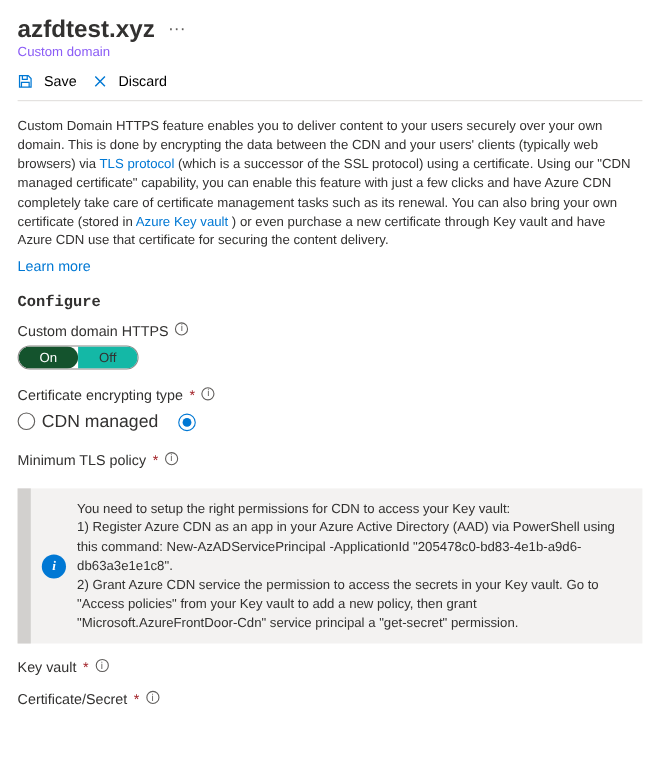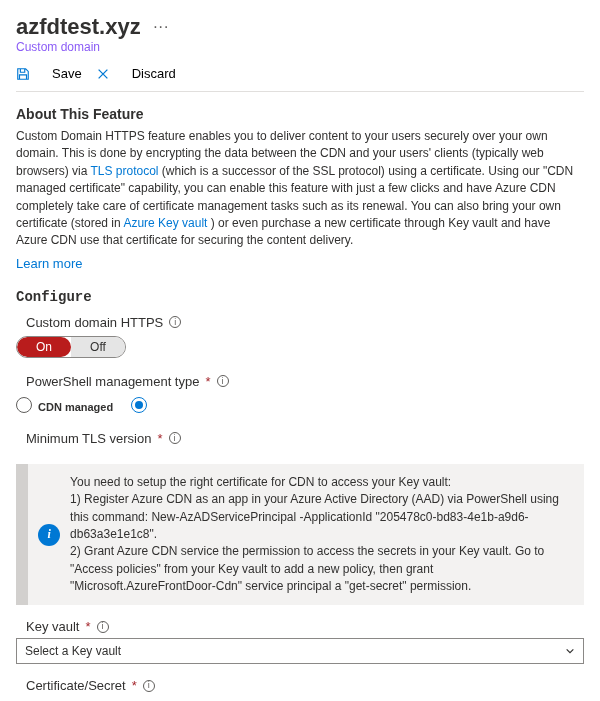--- a/index.html
+++ b/index.html
@@ -11,36 +11,36 @@
     color: #323130;
     background: #fff;
     width: 600px;
   }
   .page { padding: 14px 16px; }
   .header-row { display: flex; align-items: center; gap: 8px; }
   .title { font-size: 22px; font-weight: 600; margin: 0; }
   .dots { color: #605e5c; font-size: 16px; line-height: 1; padding: 0 4px;}
   .subtitle { color: #8b5cf6; font-size: 12px; margin-top: 0px; }
   .toolbar { display: flex; gap: 14px; margin: 12px 0 10px; align-items: center;}
-  .tb-btn { display: flex; align-items: center; gap: 22px; color: #000; font-size: 13px; cursor: pointer;}
+  .tb-btn { display: flex; align-items: center; gap: 10px; color: #000; font-size: 13px; cursor: pointer;}
   .tb-btn .ico { width: 14px; height: 14px; display:inline-flex; align-items:center; justify-content:center;}
   .tb-btn .ico svg { stroke: #0078d4; fill:none; }
   hr.sep { border: none; border-top: 1px solid #e1dfdd; margin: 0 0 14px; }
   h2.section { font-size: 14px; font-weight: 700; margin: 8px 0 6px; }
   .body-text { font-size: 12px; line-height: 1.45; color: #323130; }
   .body-text a, a.link { color: #0078d4; text-decoration: none; }
-  .label-row { display: flex; align-items: center; gap: 6px; margin-top: 10px; font-size: 13px; margin-left: 10px;}
+  .label-row { display: flex; gap: 6px; margin-top: 10px; font-size: 13px;}
   .req { color: #a4262c; }
   .info-icon { width:12px; height:12px; border:1px solid #605e5c; border-radius:50%; display:inline-flex; align-items:center; justify-content:center; font-size:9px; color:#605e5c; line-height:1;}
   .toggle { display:inline-flex; border:1px solid #8a8886; border-radius: 12px; overflow:hidden; margin-top:6px; height:22px;}
   .toggle span { display:inline-flex; align-items:center; justify-content:center; width:54px; font-size:12px; cursor:pointer;}
-  .toggle .on { background:#b91c1c; color:#fff; border-radius:11px;}
-  .toggle .off { background:#e5e5e5; color:#323130;}
+  .toggle .on { background:#14532d; color:#fff; border-radius:11px;}
+  .toggle .off { background:#14b8a6; color:#323130;}
   .radio-group { display:flex; gap:18px; margin-top:8px; align-items:center;}
-  .radio { display:flex; align-items:flex-end; gap:6px; font-size:11px; cursor:pointer;font-weight:bold;}
+  .radio { display:flex; align-items:flex-start; gap:6px; font-size:16px; cursor:pointer;}
   .radio .circ { width:16px; height:16px; border-radius:50%; border:1px solid #605e5c; display:inline-flex; align-items:center; justify-content:center;}
   .radio.checked .circ { border-color:#0078d4;}
   .radio.checked .dot { width:8px; height:8px; border-radius:50%; background:#0078d4;}
   .callout { display:flex; background:#f3f2f1; margin-top:18px;}
   .callout .stripe { width:30px; background:#d2d0ce;}
   .callout .icon-col { display:flex; align-items:center; padding:0 10px;}
   .callout .ibadge { width:22px; height:22px; border-radius:50%; background:#0078d4; color:#fff; display:flex; align-items:center; justify-content:center; font-weight:600; font-size:12px; font-family: Georgia, serif; font-style: italic;}
   .callout .msg { padding:10px 12px 10px 0; font-size:12px; line-height:1.45; color:#323130;}
   .field { margin-top:14px; }
   .select { width:100%; border:1px solid #8a8886; height:26px; display:flex; align-items:center; justify-content:space-between; padding:0 8px; font-size:12px; color:#323130; background:#fff; margin-top:4px; cursor:pointer;}
@@ -74,21 +74,20 @@
         <svg viewBox="0 0 16 16" width="14" height="14">
             <path d="M3 3l10 10M13 3L3 13" stroke-width="1.5"></path>
           </svg>
       </span>
       <span>Discard</span>
     </div>
   </div>
   <hr class="sep">
 
   
-  <h2 class="section">About This Feature</h2>
   <div class="body-text">
     <span>Custom Domain HTTPS feature enables you to deliver content to your users securely over your own domain. This is done by encrypting the data between the CDN and your users' clients (typically web browsers) via </span>
     <a href="#" class="link">TLS protocol</a>
     <span> (which is a successor of the SSL protocol) using a certificate. Using our "CDN managed certificate" capability, you can enable this feature with just a few clicks and have Azure CDN completely take care of certificate management tasks such as its renewal. You can also bring your own certificate (stored in </span>
     <a href="#" class="link">Azure Key vault</a>
     <span> ) or even purchase a new certificate through Key vault and have Azure CDN use that certificate for securing the content delivery.</span>
   </div>
   <div style="margin-top:6px;">
     <a href="#" class="link">Learn more</a>
   </div>
@@ -99,67 +98,61 @@
   <div class="label-row">
     <span>Custom domain HTTPS</span>
     <span class="info-icon">i</span>
   </div>
   <div class="toggle">
     <span class="on">On</span>
     <span class="off">Off</span>
   </div>
 
   <div class="label-row" style="margin-top:16px;">
-    <span>PowerShell management type</span>
+    <span>Certificate encrypting type</span>
     <span class="req">*</span>
     <span class="info-icon">i</span>
   </div>
   <div class="radio-group">
     <div class="radio">
       <span class="circ"></span>
       <span>CDN managed</span>
     </div>
     <div class="radio checked">
       <span class="circ">
           <span class="dot"></span>
         </span>
     </div>
   </div>
 
   <div class="label-row" style="margin-top:18px;">
-    <span>Minimum TLS version</span>
+    <span>Minimum TLS policy</span>
     <span class="req">*</span>
     <span class="info-icon">i</span>
   </div>
 
   
   <div class="callout">
     <div class="stripe"></div>
     <div class="icon-col">
       <div class="ibadge">i</div>
     </div>
     <div class="msg">
-      <div>You need to setup the right certificate for CDN to access your Key vault:</div>
+      <div>You need to setup the right permissions for CDN to access your Key vault:</div>
       <div>1) Register Azure CDN as an app in your Azure Active Directory (AAD) via PowerShell using this command: New-AzADServicePrincipal -ApplicationId "205478c0-bd83-4e1b-a9d6-db63a3e1e1c8".</div>
       <div>2) Grant Azure CDN service the permission to access the secrets in your Key vault. Go to "Access policies" from your Key vault to add a new policy, then grant "Microsoft.AzureFrontDoor-Cdn" service principal a "get-secret" permission.</div>
     </div>
   </div>
 
   
   <div class="field">
     <div class="label-row">
       <span>Key vault</span>
       <span class="req">*</span>
       <span class="info-icon">i</span>
-    </div>
-    <div class="select">
-      <span>Select a Key vault</span>
-      <svg class="chev" viewBox="0 0 12 12">
-          <path d="M2 4l4 4 4-4" fill="none" stroke="#323130" stroke-width="1.4"></path>
-        </svg>
     </div>
   </div>
 
   
   <div class="field">
     <div class="label-row">
       <span>Certificate/Secret</span>
       <span class="req">*</span>
       <span class="info-icon">i</span>
     </div>

